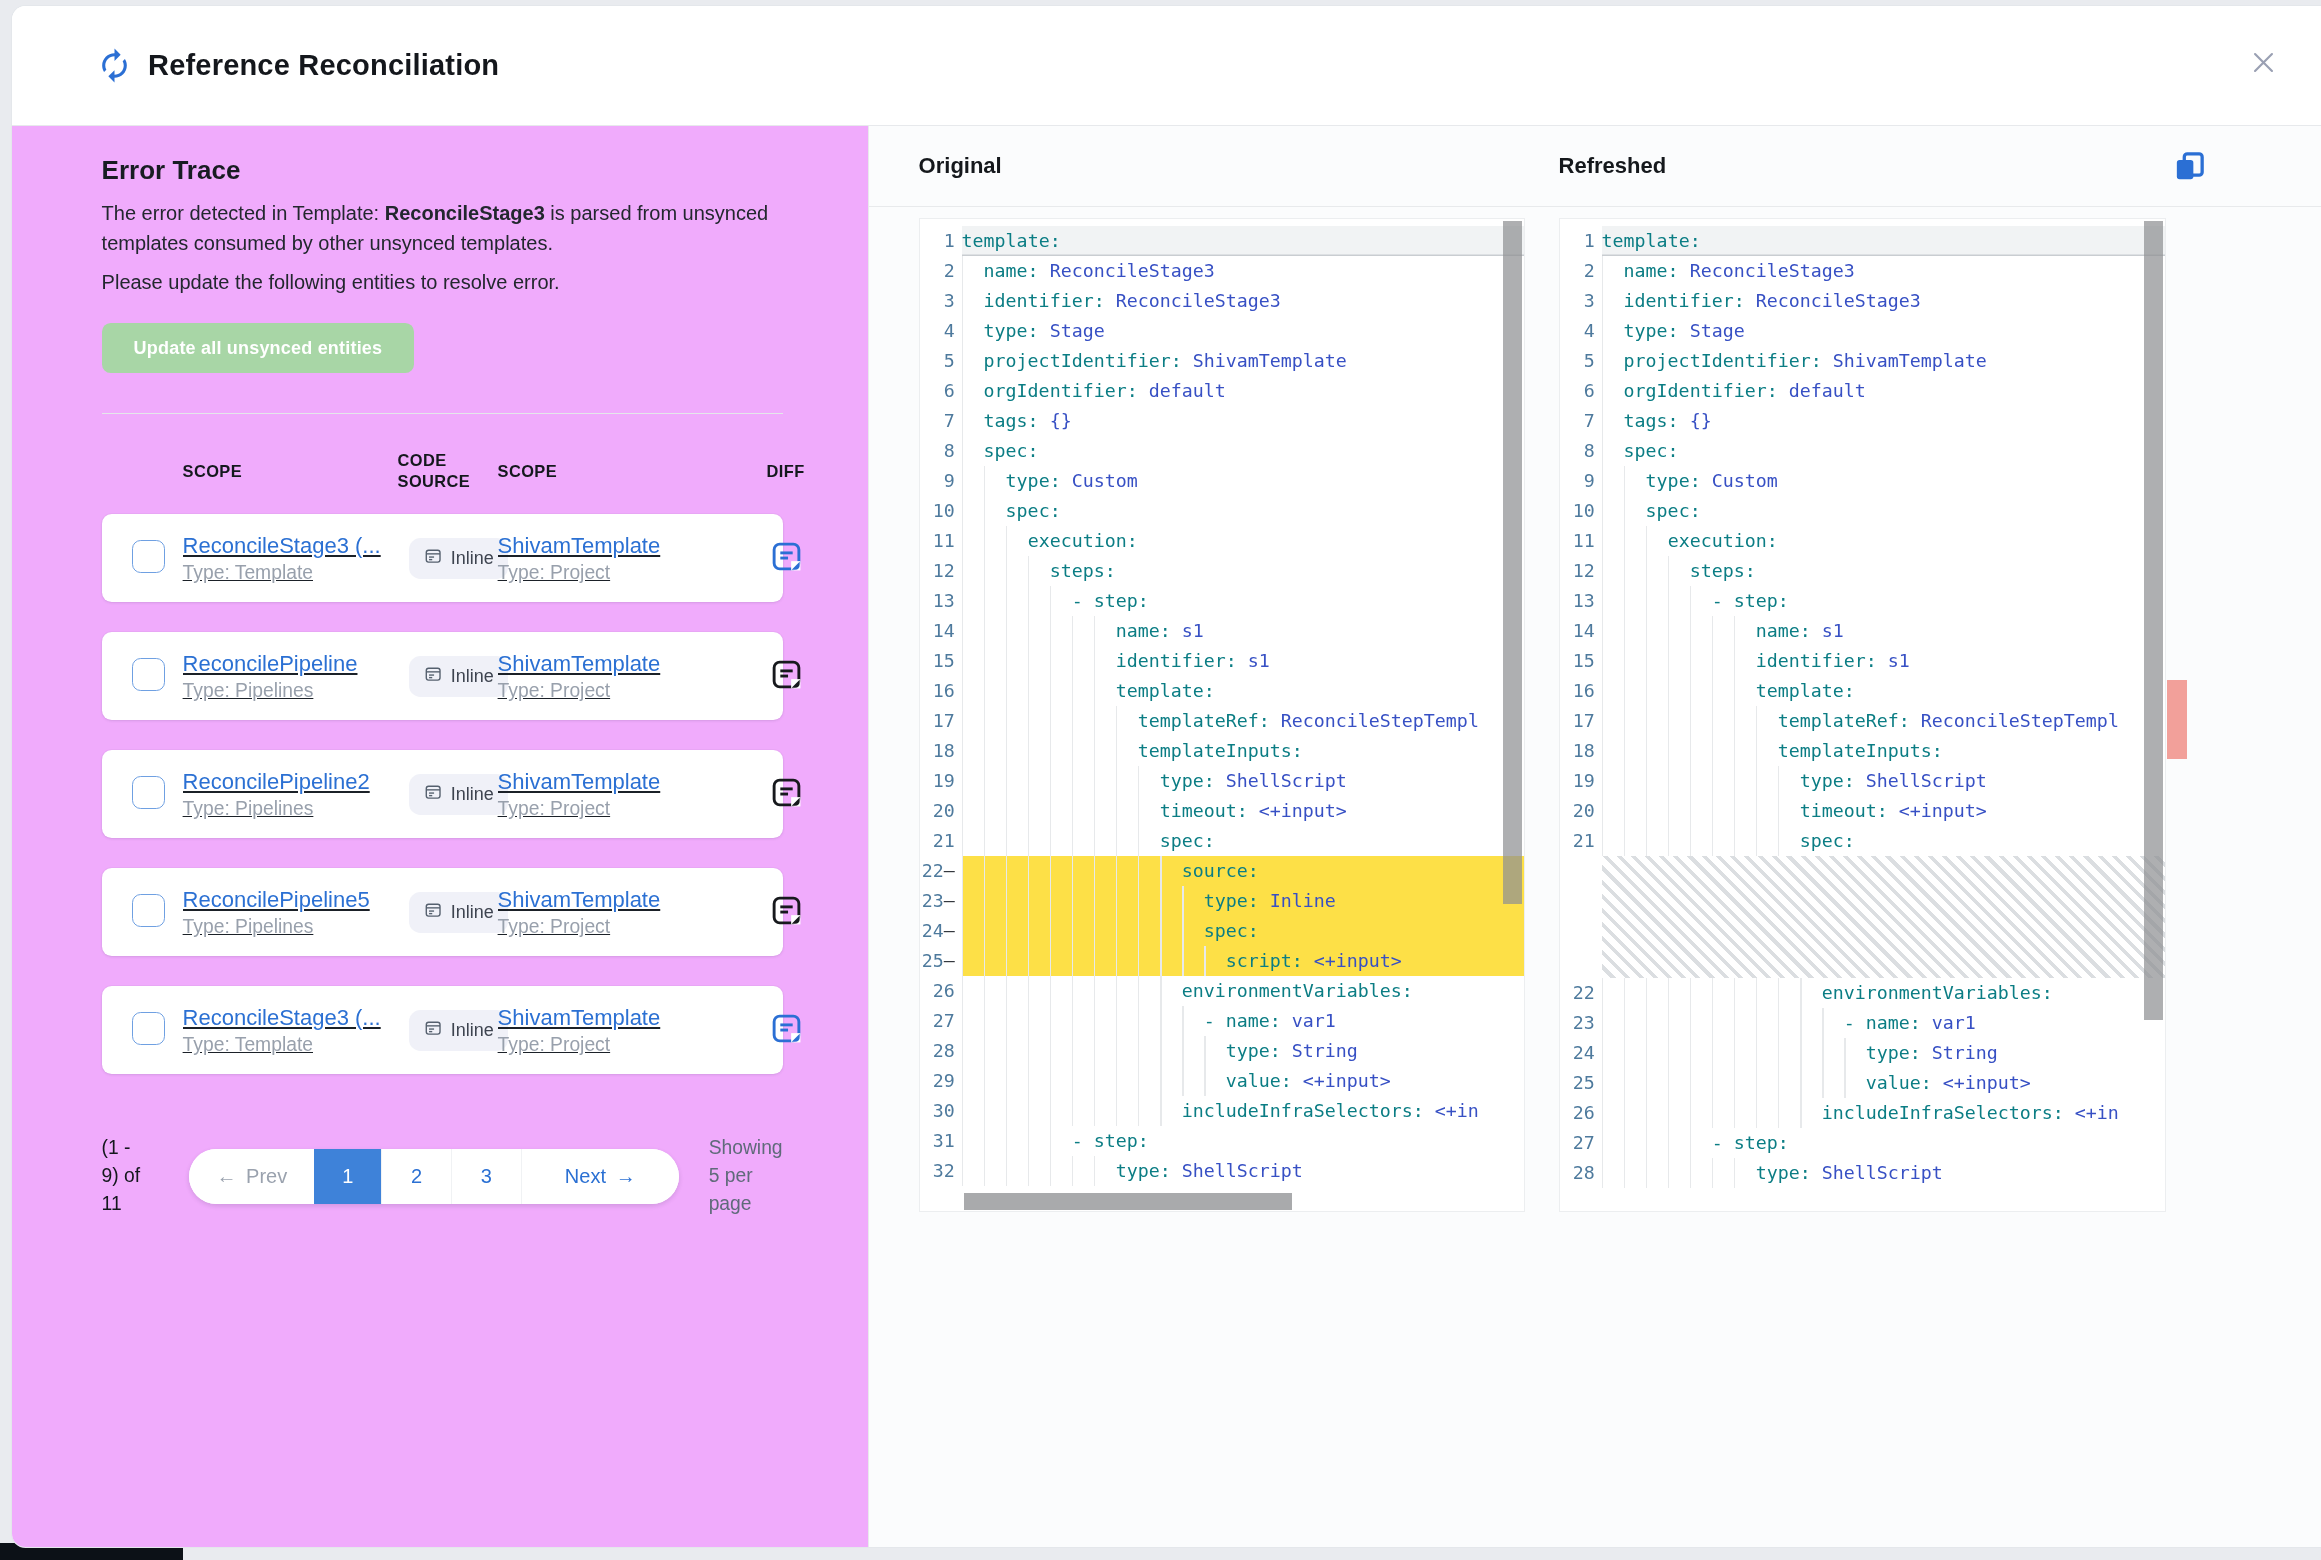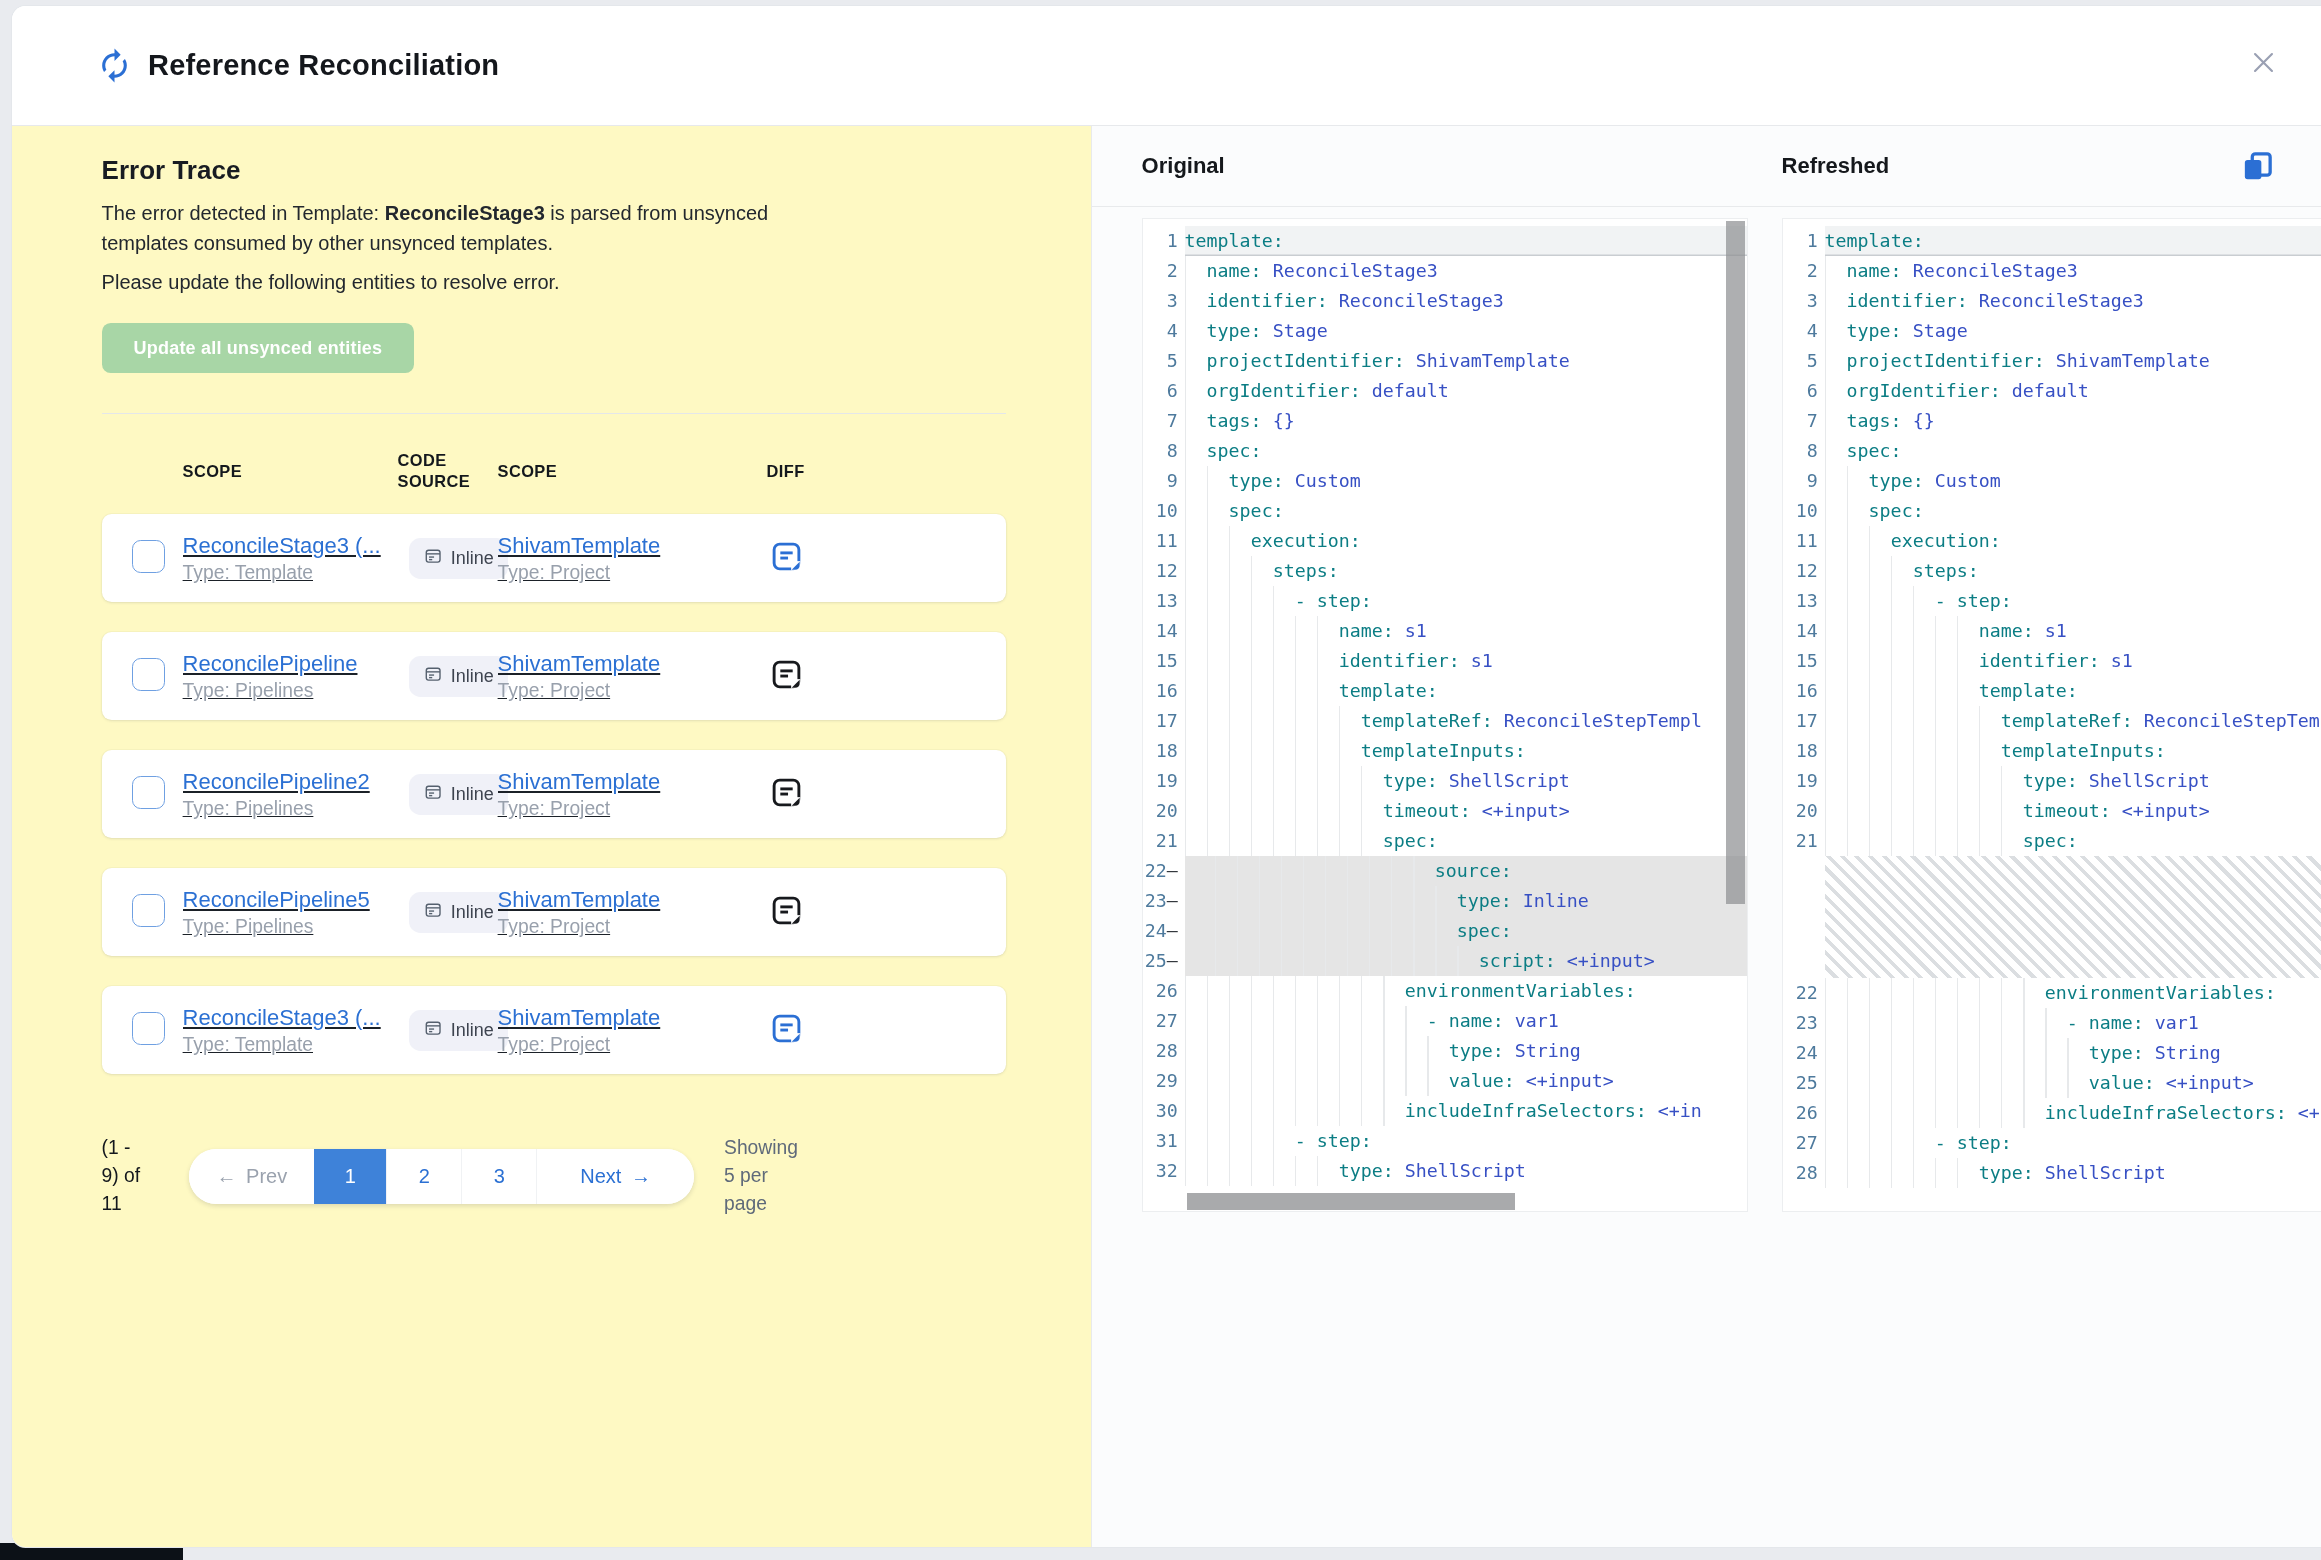--- a/index.html
+++ b/index.html
@@ -17,21 +17,21 @@
   .m-header { height:120px; flex:none; display:flex; align-items:center; padding-left:84px;
               border-bottom:1px solid #e7e9ec; position:relative; background:#fff; }
   .sync-ic { width:37px; height:37px; flex:none; }
   .m-title { font-size:29px; font-weight:700; color:#14171c; margin-left:15.4px; letter-spacing:0.2px; }
   .close-btn { position:absolute; right:41px; top:42px; width:33px; height:33px; background:none;
                border:none; cursor:pointer; }
 
   .m-body { flex:1; display:flex; overflow:hidden; }
 
   
-  .left-panel { width:1080px; flex:none; background:#fef9c3; border-right:1px solid #e8eaec;
+  .left-panel { width:857px; flex:none; background:#f0abfc; border-right:1px solid #e8eaec;
                 padding:29px 85px 0 90px; }
   .et-heading { font-size:26px; font-weight:700; color:#181c22; }
   .et-p { font-size:20px; line-height:30px; color:#22272e; margin-top:12px; max-width:676px; }
   .et-p b { font-weight:700; }
   .et-p2 { margin-top:9.7px; }
   .update-btn { margin-top:26px; height:50px; padding:0 32px; border:none; border-radius:8.7px;
                 background:#a8d6a6; color:#ffffff; font-size:18px; font-weight:700;
                 font-family:inherit; letter-spacing:0.2px; cursor:pointer; }
   .divider { height:1px; background:#e4e7ea; margin-top:40px; }
 
@@ -88,21 +88,21 @@
               font-family:"DejaVu Sans Mono", monospace; font-size:18.3px; }
   .code-box.refreshed { width:607px; }
   .cl { display:flex; height:30px; line-height:30px; white-space:pre; }
   .ln { width:42px; flex:none; text-align:right; padding-right:6.8px; color:#4e7a9d; }
   .ln .gd { color:#34383e; font-weight:400; }
   .ct { flex:1; position:relative; overflow:hidden; }
   .ind { display:inline-block; height:30px; vertical-align:top;
          background:repeating-linear-gradient(90deg,#e7e9eb 0 1.4px,transparent 1.4px 2ch); }
   .tk { color:#0b7d84; } .tv { color:#3750c4; }
   .cl.hl .ct { background:#f1f3f4; box-shadow:inset 0 -1.4px 0 #c9cdd1; }
-  .cl.del .ct { background:#e5e5e5;padding-left:30px; }
+  .cl.del .ct { background:#fde047; }
   .cl.gap { height:auto; }
   .cl.gap .ct { background:repeating-linear-gradient(45deg,#ffffff 0 6.3px,#dbdee1 6.3px 10px); }
 
   .vthumb { position:absolute; top:1.9px; right:1.9px; width:18.3px; background:#8f9093; opacity:.72; }
   .vthumb.orig { height:683px; }
   .vthumb.refr { height:799px; }
   .hthumb { position:absolute; bottom:1.9px; left:44px; width:328px; height:16.4px;
             background:#9a9b9d; opacity:.85; }
   .ruler-marker { position:absolute; right:-21px; top:462px; width:19.3px; height:79px; background:#f2a09a; }
 </style>

